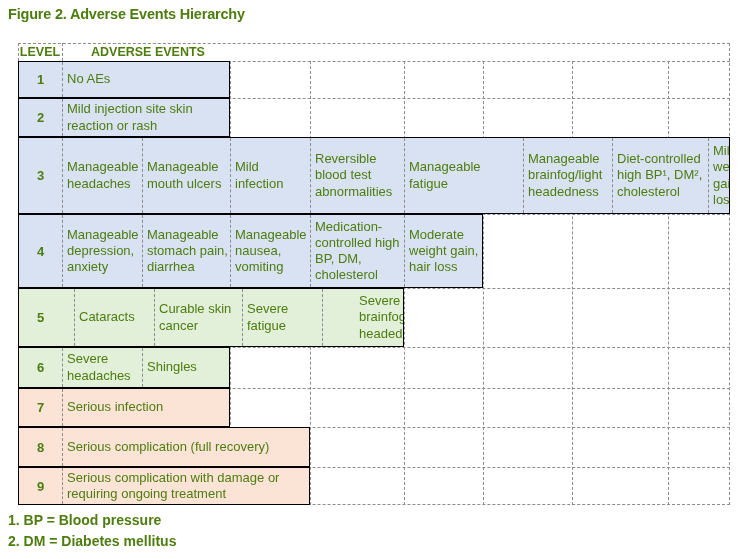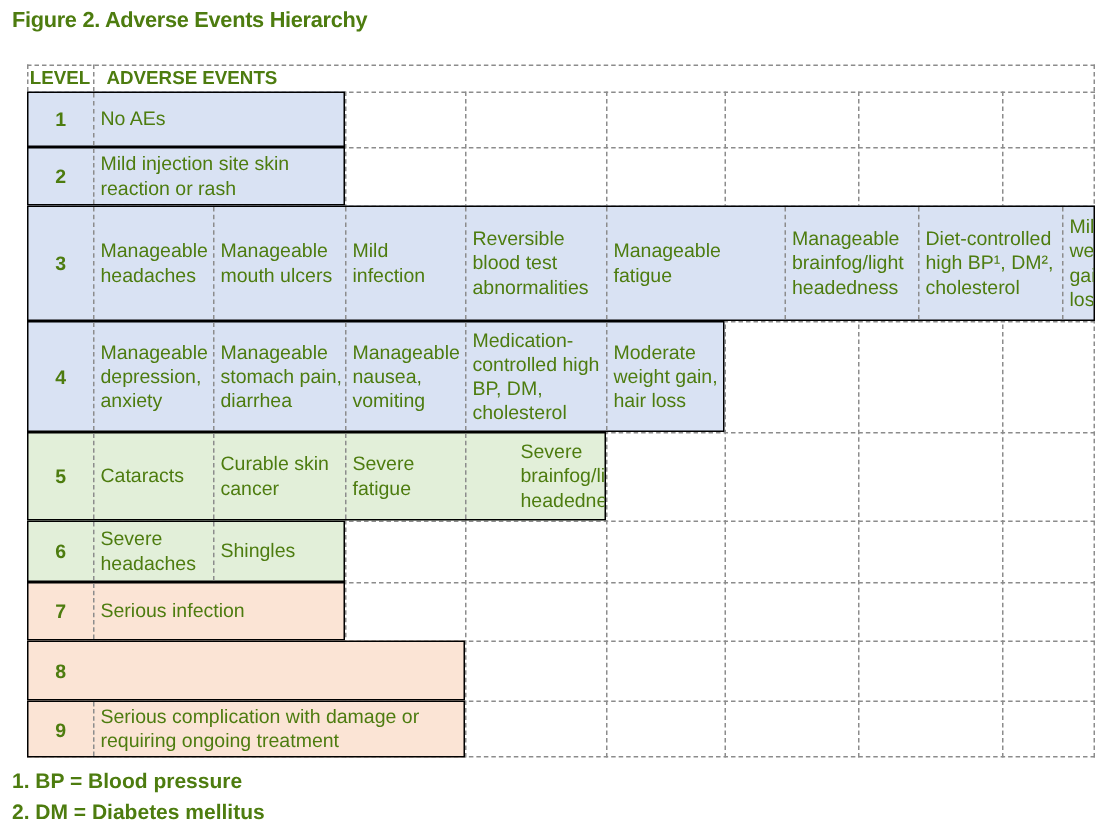--- a/index.html
+++ b/index.html
@@ -10,21 +10,21 @@
   .title{
     position:absolute;left:8px;top:6px;font-size:14.5px;font-weight:bold;
     letter-spacing:-0.2px;white-space:nowrap;
   }
   #table{
     position:absolute;left:18px;top:43px;width:712px;height:462px;
   }
   .vline{position:absolute;width:0;border-left:1px dashed #8c8c8c;z-index:1;}
   .hline{position:absolute;height:0;border-top:1px dashed #8c8c8c;z-index:1;left:0;width:712px;}
   .headerband{
-    position:absolute;left:0;top:0;width:712px;height:18px;display:flex;z-index:2;
+    position:absolute;left:0;top:0;width:712px;height:18px;display:flex;z-index:2;gap:20px;
   }
   .headerband .hlevel{
     width:44px;display:flex;align-items:center;justify-content:center;
     font-size:12.5px;font-weight:bold;white-space:nowrap;
   }
   .headerband .hevents{
     flex:1;display:flex;align-items:center;padding-left:9px;
     font-size:12.5px;font-weight:bold;white-space:nowrap;
   }
   .band{
@@ -130,21 +130,21 @@
         </div>
         <div class="cell" style="width: 94px;">
           <span>Medication-controlled high BP, DM, cholesterol</span>
         </div>
         <div class="cell" style="width: 79px;">
           <span>Moderate weight gain, hair loss</span>
         </div>
       </div>
       <div class="band" style="top: 245px; height: 59px; width: 386px; background: rgb(226, 239, 217);">
         <div class="lvl">5</div>
-        <div class="cell" style="width: 80px;">
+        <div class="cell" style="width: 80px; margin-left: 12px;">
           <span>Cataracts</span>
         </div>
         <div class="cell" style="width: 88px;">
           <span>Curable skin cancer</span>
         </div>
         <div class="cell" style="width: 80px;">
           <span>Severe fatigue</span>
         </div>
         <div class="cell" style="width: 94px; padding-left: 36px;">
           <span>Severe brainfog/light headedness</span>
@@ -160,20 +160,23 @@
         </div>
       </div>
       <div class="band" style="top: 345px; height: 39px; width: 212px; background: rgb(251, 228, 213);">
         <div class="lvl">7</div>
         <div class="cell" style="width: 168px;">
           <span>Serious infection</span>
         </div>
       </div>
       <div class="band" style="top: 384px; height: 40px; width: 292px; background: rgb(251, 228, 213);">
         <div class="lvl">8</div>
+        <div class="cell" style="width: 248px;">
+          <span>Serious complication (full recovery)</span>
+        </div>
       </div>
       <div class="band" style="top: 424px; height: 38px; width: 292px; background: rgb(251, 228, 213);">
         <div class="lvl">9</div>
         <div class="cell" style="width: 248px;">
           <span>Serious complication with damage or requiring ongoing treatment</span>
         </div>
       </div>
     </div>
 
   <div class="footnote" style="top:512px">1. BP = Blood pressure</div>

